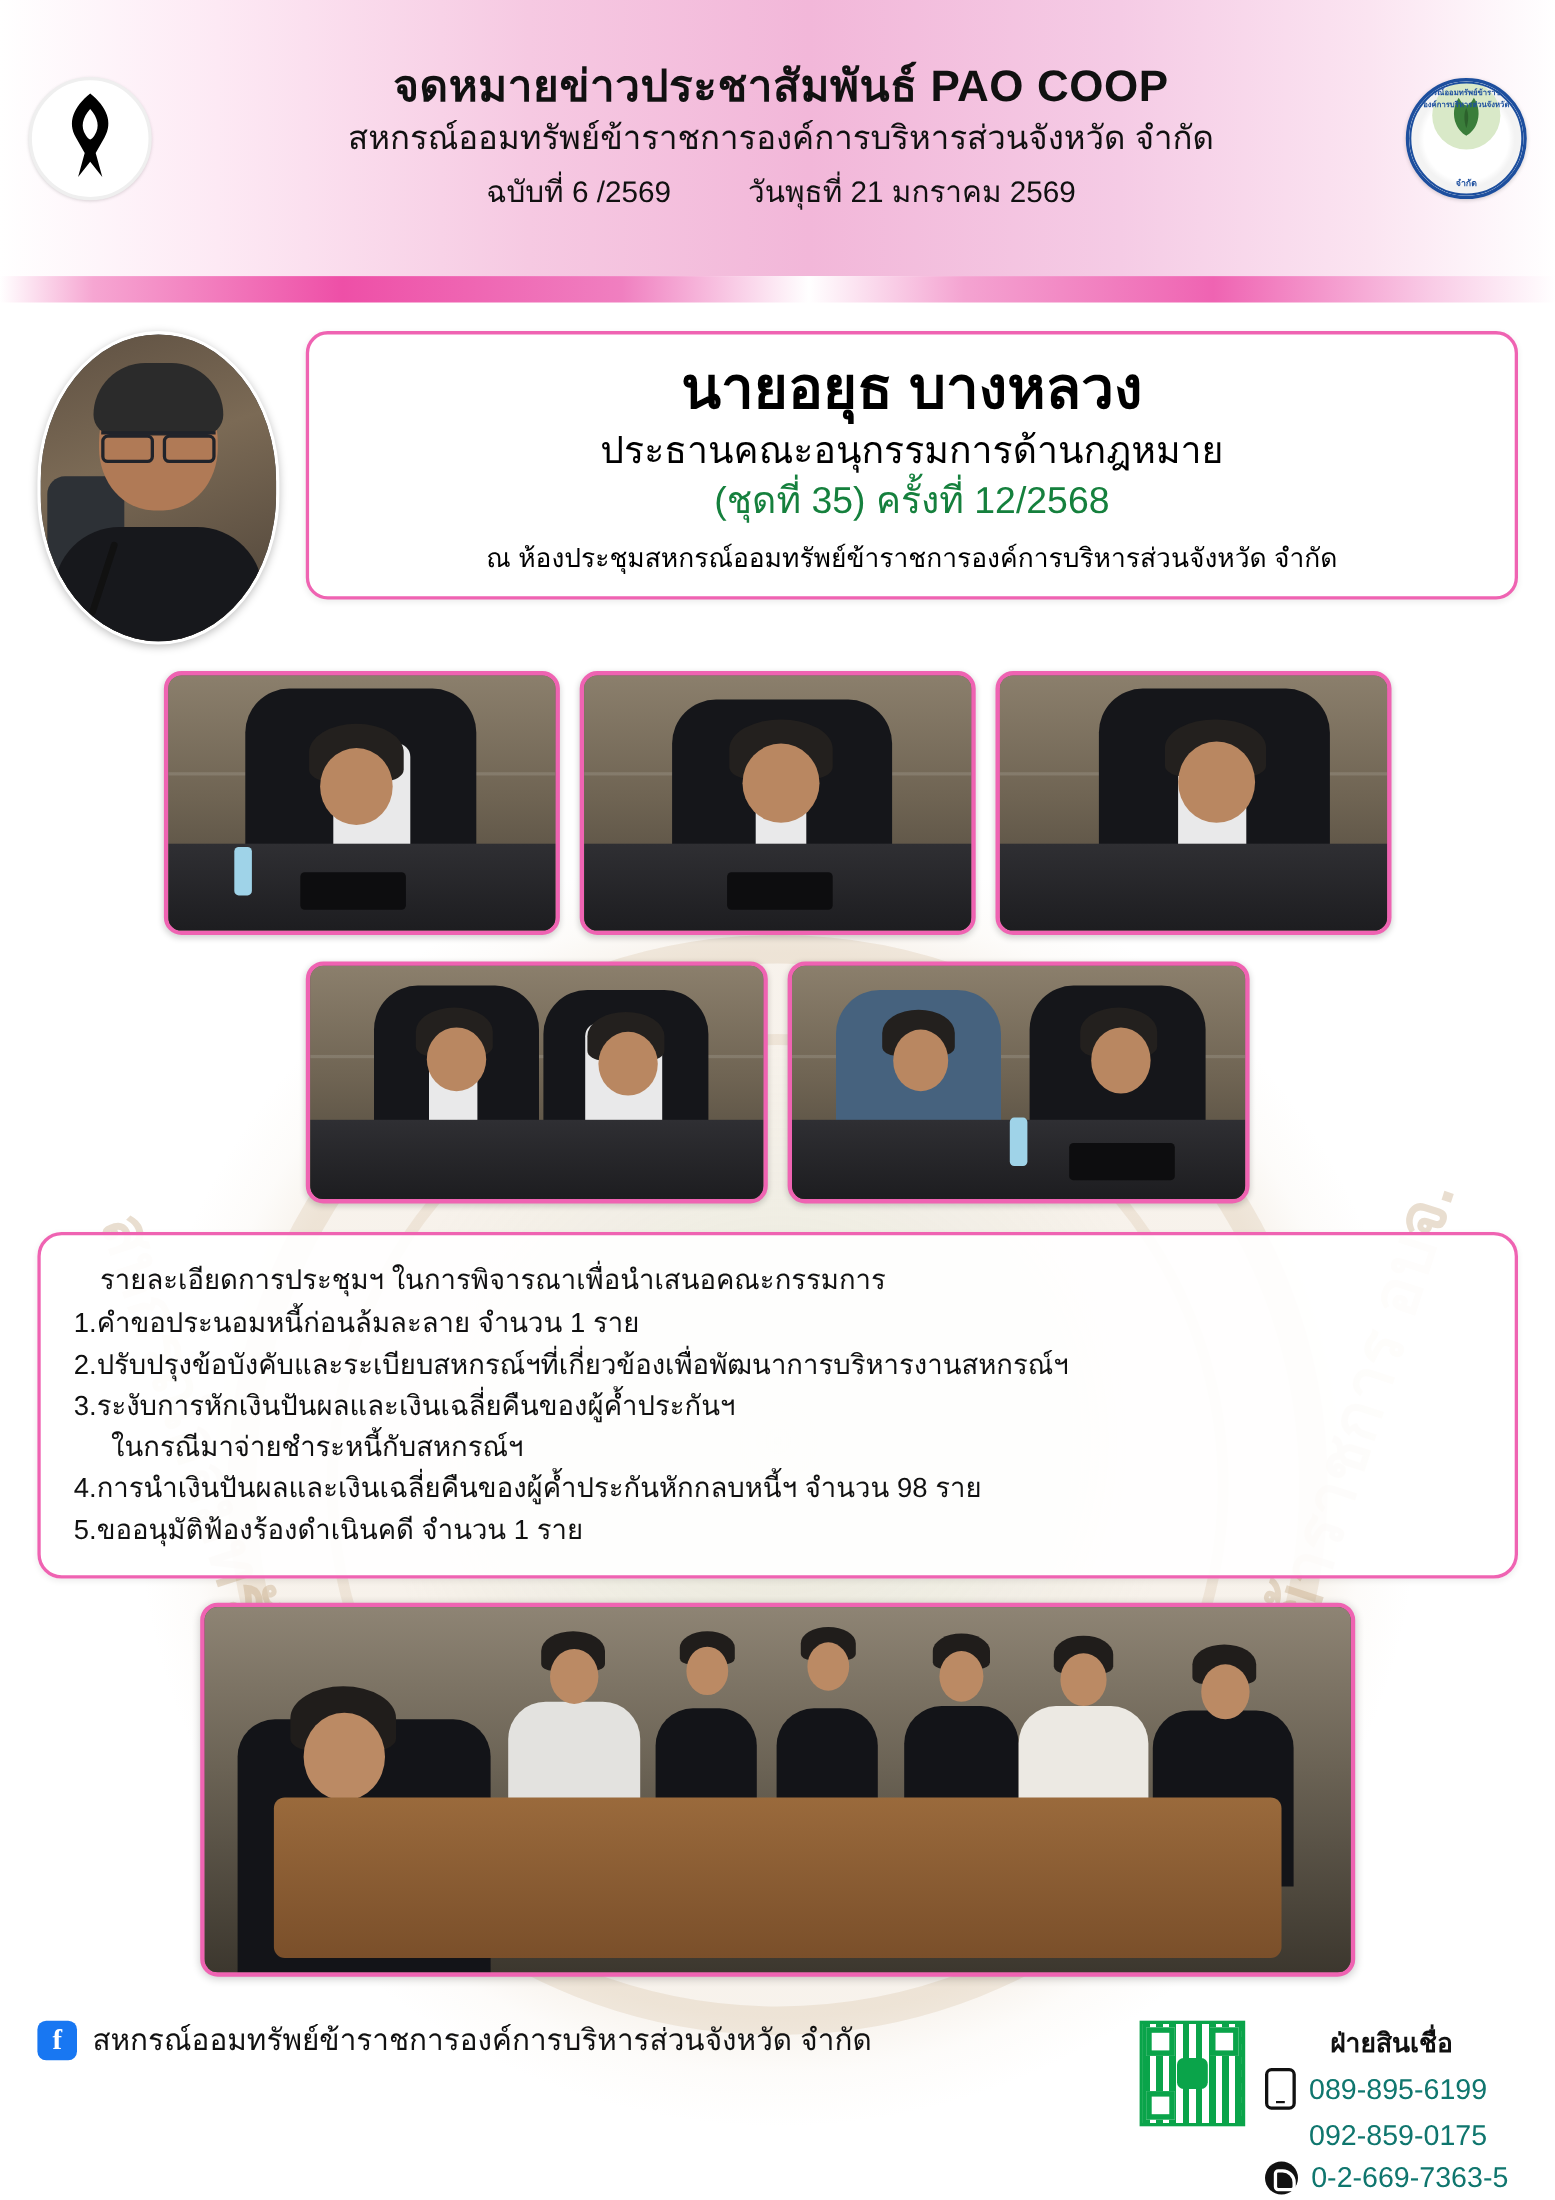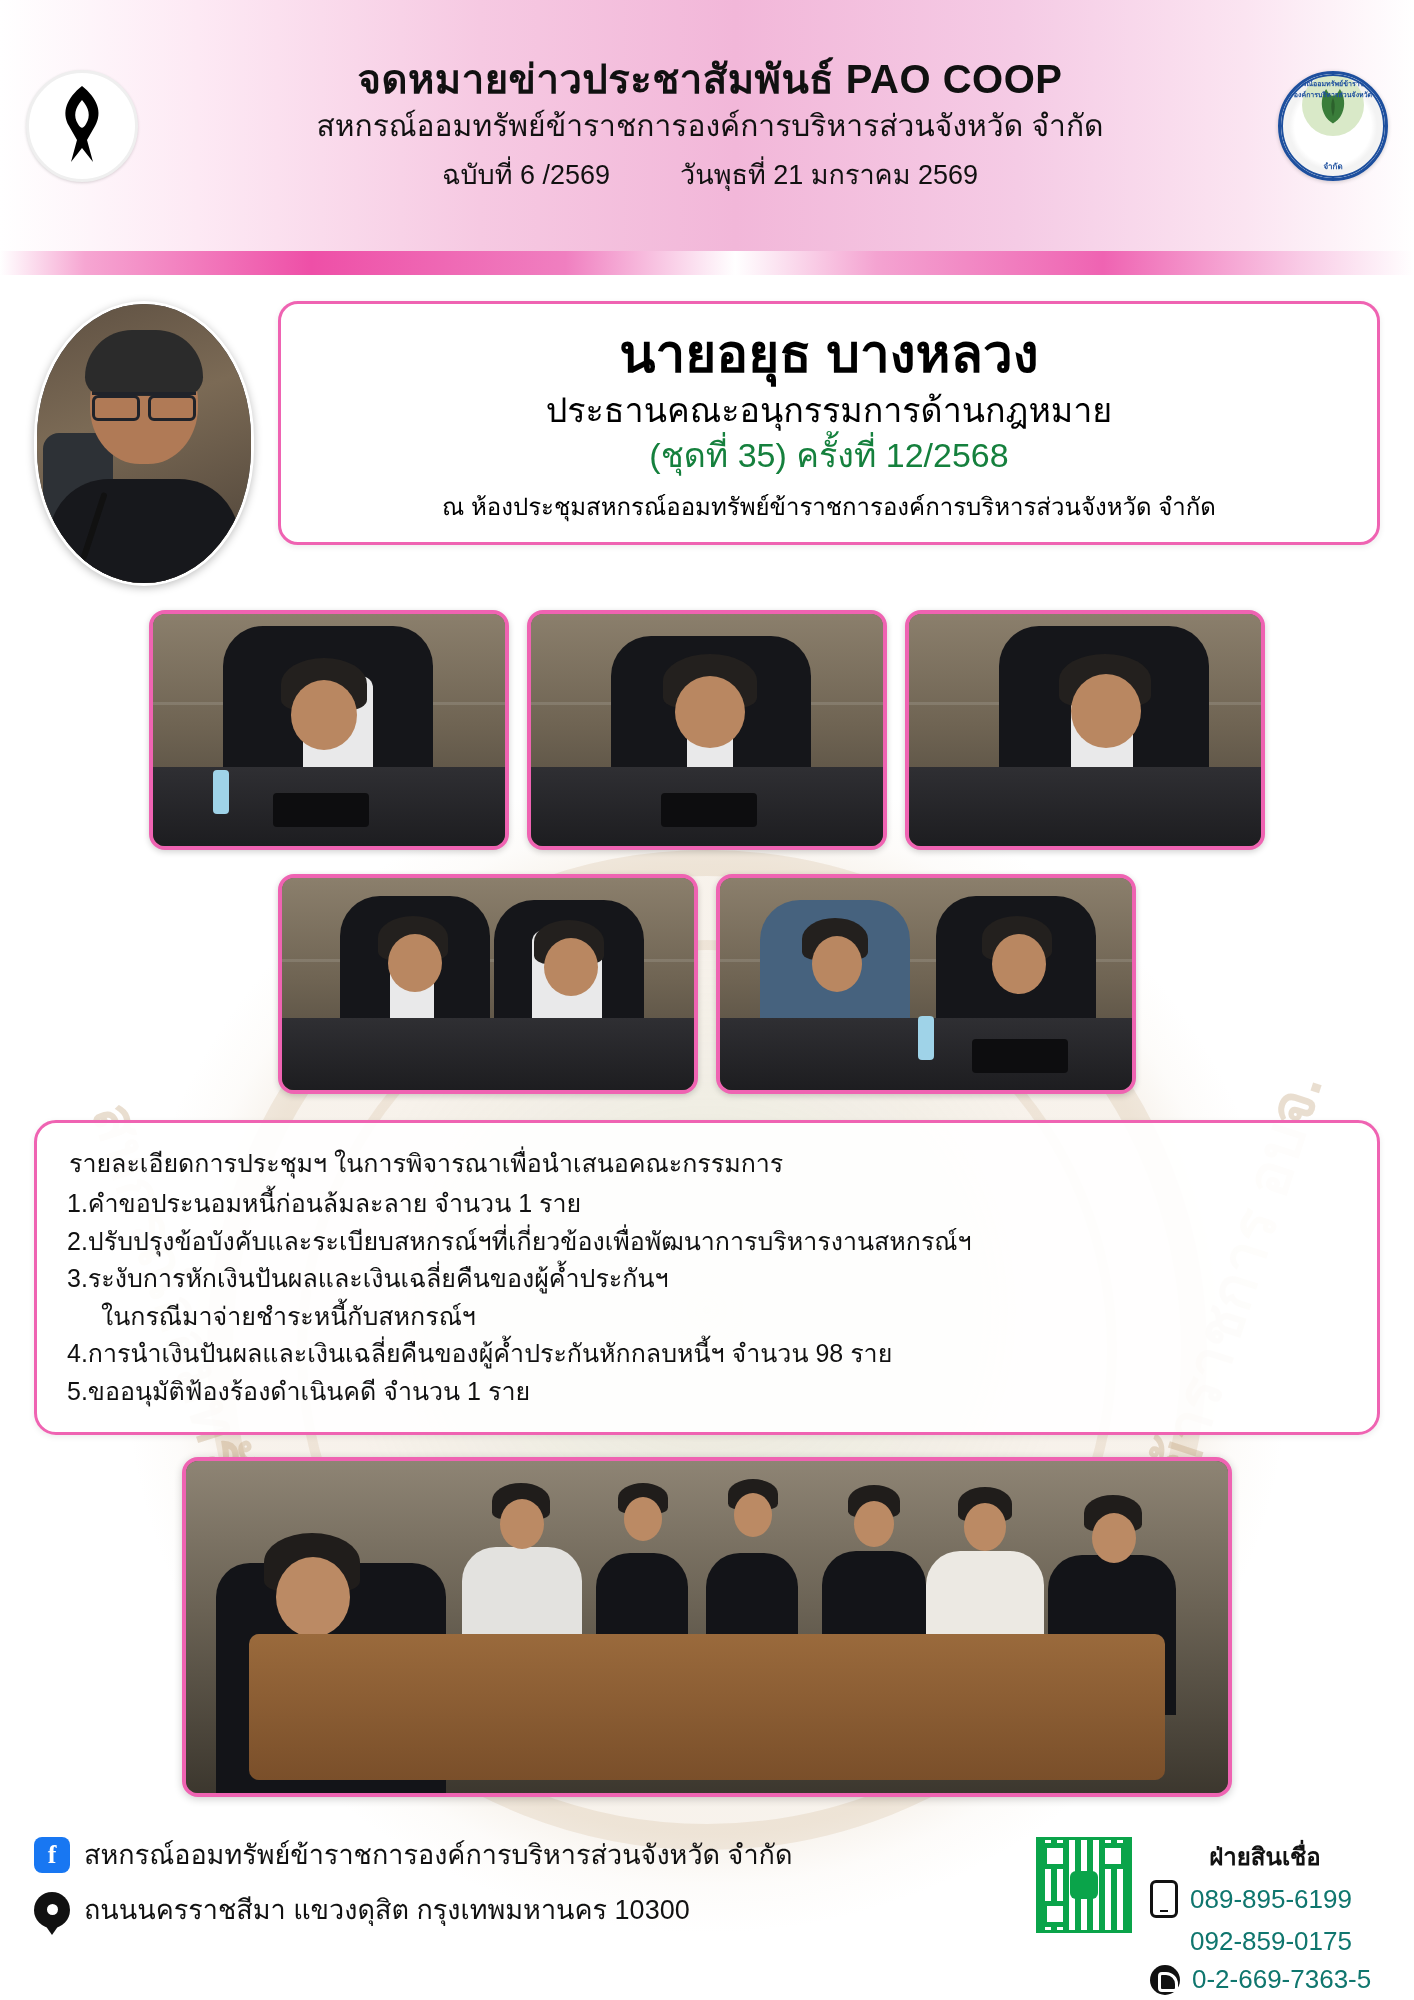--- a/index.html
+++ b/index.html
@@ -173,21 +173,21 @@
 
   
   .details{
     margin:26px 34px 0 34px;
     background:rgba(255,255,255,.92);
     border:3px solid #ef63b2;
     border-radius:22px;
     padding:20px 30px 22px 30px;
     box-shadow:0 2px 6px rgba(0,0,0,.08);
   }
-  .details .lead{font-size:25px;color:#111;margin-left:2px;}
+  .details .lead{font-size:25px;color:#111;margin-left:24px;}
   .details li{font-size:25px;color:#111;line-height:1.5;list-style:none;}
   .details ol{margin:2px 0 0 0;padding:0;}
   .details .indent{margin-left:34px;display:block;}
 
   
   .bigphoto{
     margin:22px auto 0 auto;
     width:1050px;height:340px;
     border:4px solid #ef63b2;border-radius:16px;overflow:hidden;position:relative;
     box-shadow:0 2px 8px rgba(0,0,0,.2);
@@ -408,26 +408,20 @@
   </div>
 
 </div>
 
 <div class="footer">
   <div class="f-left">
     <div class="f-line">
       <span class="ic ic-fb">f</span>
       <span class="txt">สหกรณ์ออมทรัพย์ข้าราชการองค์การบริหารส่วนจังหวัด จำกัด</span>
     </div>
-    <div class="f-line">
-      <span class="ic ic-pin">
-          <span class="dot"></span>
-        </span>
-      <span class="txt">ถนนนครราชสีมา แขวงดุสิต กรุงเทพมหานคร 10300</span>
-    </div>
   </div>
 
   <div class="f-right">
     <div class="qr">
       <span class="c c1"></span>
         <span class="c c2"></span>
         <span class="c c3"></span>
       <span class="mid"></span>
     </div>
     <div class="credit">

